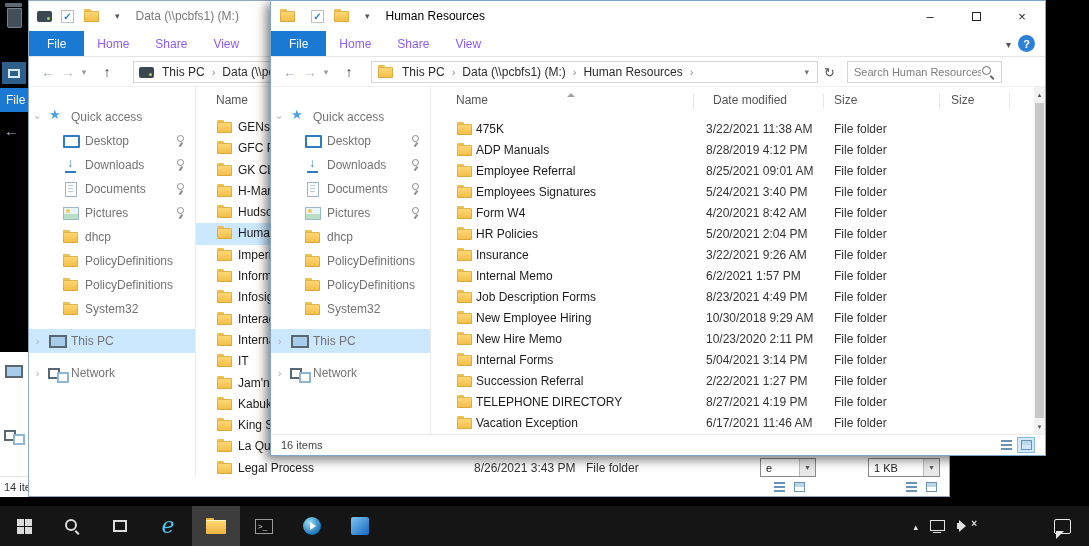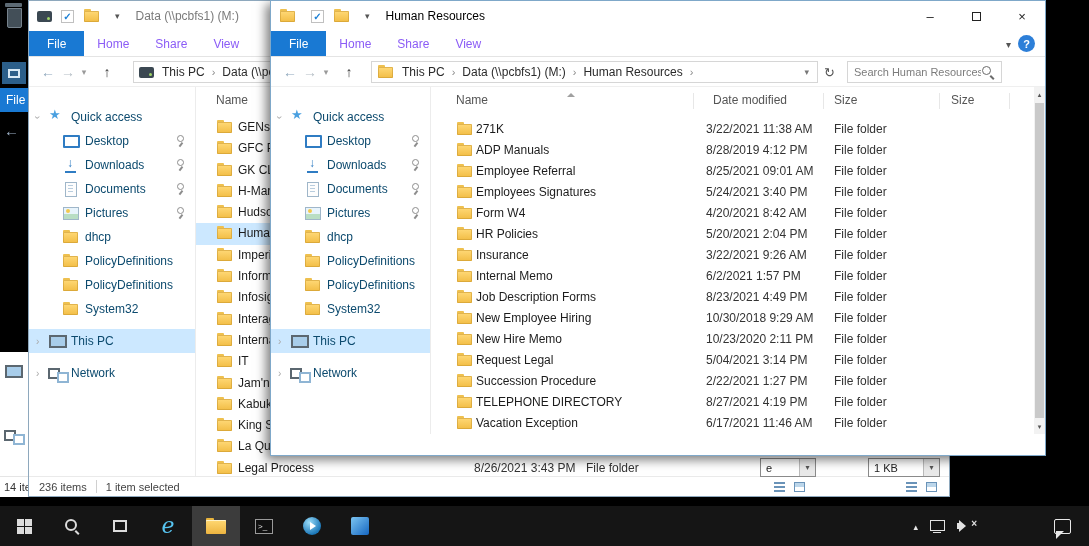--- a/index.html
+++ b/index.html
@@ -37,21 +37,21 @@
 .searchbox{position:absolute;top:4px;height:22px;border:1px solid #d6d6d6;background:#fff;display:flex;align-items:center;padding:0 6px}
 .sbox-f{left:576px;width:155px}
 .searchbox input{border:0;outline:0;flex:1;min-width:0;font:11px "Liberation Sans",sans-serif;color:#333;background:transparent}
 .searchbox input::placeholder{color:#7c7c7c}
 .mag{position:relative;width:14px;height:14px;flex:none}
 .mag::before{content:"";position:absolute;left:1px;top:1px;width:7px;height:7px;border:1.5px solid #6b6b6b;border-radius:50%}
 .mag::after{content:"";position:absolute;left:10px;top:10px;width:5px;height:1.5px;background:#6b6b6b;transform:rotate(45deg);transform-origin:0 0}
 
 .navpane{position:absolute;left:0;top:86px;width:160px;bottom:21px;background:#fff;border-right:1px solid #ececec;padding-top:18px;overflow:hidden}
 .back-win .navpane{width:167px;bottom:20px}
-.ni{position:relative;height:24px;display:flex;align-items:center;padding-left:7px;color:#0c4a6e;white-space:nowrap}
+.ni{position:relative;height:24px;display:flex;align-items:center;padding-left:7px;color:#737373;white-space:nowrap}
 .ni.c{padding-left:33px}
 .ni.gap{margin-top:8px}
 .ni.sel{background:#cce8ff}
 .chev{width:12px;font-size:10px;color:#a9a9a9;flex:none}
 .chev::before{content:"›"}
 .chev.exp::before{display:inline-block;transform:rotate(90deg)}
 .pin{position:absolute;right:9px;top:5px;width:11px;height:13px}
 .pin::before{content:"";position:absolute;left:2px;top:1px;width:5px;height:5px;border:1.5px solid #8d8d8d;border-radius:50%}
 .pin::after{content:"";position:absolute;left:5px;top:8px;width:1.5px;height:5px;background:#8d8d8d;transform:rotate(38deg)}
 
@@ -339,25 +339,20 @@
           <span class="fname">La Quin</span>
         </div>
       <div class="frow">
           <span class="ic ic-folder fi"></span>
           <span class="fname">Legal Process</span>
           <span class="fdate">8/26/2021 3:43 PM</span>
           <span class="ftype">File folder</span>
         </div>
     </div>
   </div>
-  <div class="statusbar">
-    <span>236 items</span>
-    <span class="ssep"></span>
-    <span>1 item selected</span>
-  </div>
 </div>
 
 <div class="combo" style="left:760px;top:458px;width:56px">
     <span class="val">e</span>
     <span class="dd"></span>
   </div>
 <div class="combo" style="left:868px;top:458px;width:72px">
     <span class="val">1 KB</span>
     <span class="dd"></span>
   </div>
@@ -489,21 +484,21 @@
       <span class="h-type">Size</span>
       <span class="h-size">Size</span>
       <span class="hsep" style="left:262px"></span>
       <span class="hsep" style="left:392px"></span>
       <span class="hsep" style="left:508px"></span>
       <span class="hsep" style="left:578px"></span>
     </div>
     <div class="rows">
       <div class="frow">
           <span class="ic ic-folder fi"></span>
-          <span class="fname">271K</span>
+          <span class="fname">475K</span>
           <span class="fdate">3/22/2021 11:38 AM</span>
           <span class="ftype">File folder</span>
         </div>
       <div class="frow">
           <span class="ic ic-folder fi"></span>
           <span class="fname">ADP Manuals</span>
           <span class="fdate">8/28/2019 4:12 PM</span>
           <span class="ftype">File folder</span>
         </div>
       <div class="frow">
@@ -555,27 +550,27 @@
           <span class="ftype">File folder</span>
         </div>
       <div class="frow">
           <span class="ic ic-folder fi"></span>
           <span class="fname">New Hire Memo</span>
           <span class="fdate">10/23/2020 2:11 PM</span>
           <span class="ftype">File folder</span>
         </div>
       <div class="frow">
           <span class="ic ic-folder fi"></span>
-          <span class="fname">Request Legal</span>
+          <span class="fname">Internal Forms</span>
           <span class="fdate">5/04/2021 3:14 PM</span>
           <span class="ftype">File folder</span>
         </div>
       <div class="frow">
           <span class="ic ic-folder fi"></span>
-          <span class="fname">Succession Procedure</span>
+          <span class="fname">Succession Referral</span>
           <span class="fdate">2/22/2021 1:27 PM</span>
           <span class="ftype">File folder</span>
         </div>
       <div class="frow">
           <span class="ic ic-folder fi"></span>
           <span class="fname">TELEPHONE DIRECTORY</span>
           <span class="fdate">8/27/2021 4:19 PM</span>
           <span class="ftype">File folder</span>
         </div>
       <div class="frow">
@@ -583,20 +578,31 @@
           <span class="fname">Vacation Exception</span>
           <span class="fdate">6/17/2021 11:46 AM</span>
           <span class="ftype">File folder</span>
         </div>
     </div>
   </div>
   <div class="vscroll">
     <span class="sb up"></span>
     <span class="sthumb"></span>
     <span class="sb dn"></span>
+  </div>
+  <div class="statusbar">
+    <span>16 items</span>
+    <div class="vts">
+      <div class="vt">
+          <span class="vt-lines"></span>
+        </div>
+      <div class="vt active">
+          <span class="vt-grid"></span>
+        </div>
+    </div>
   </div>
 </div>
 
 <div class="taskbar">
   <div class="tb">
       <span class="wlogo"></span>
     </div>
   <div class="tb">
       <span class="smag"></span>
     </div>

